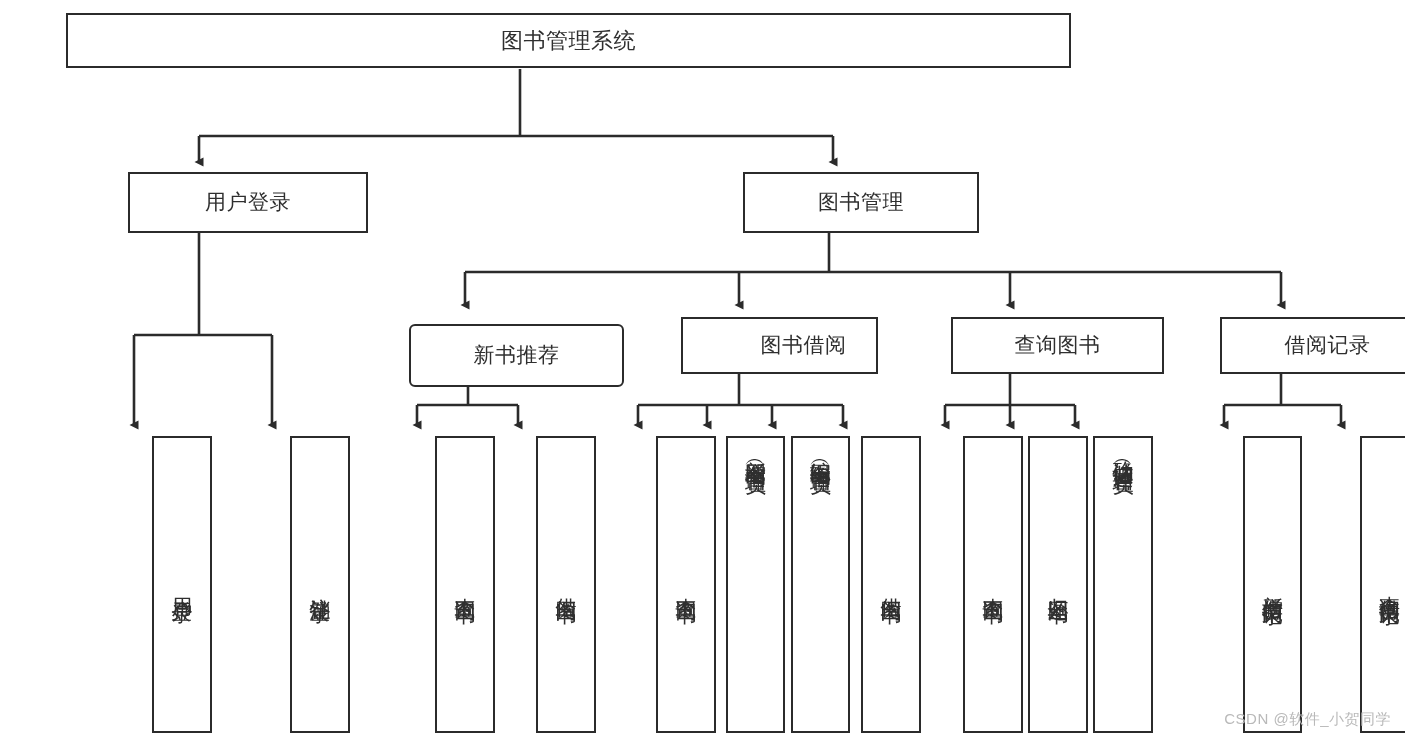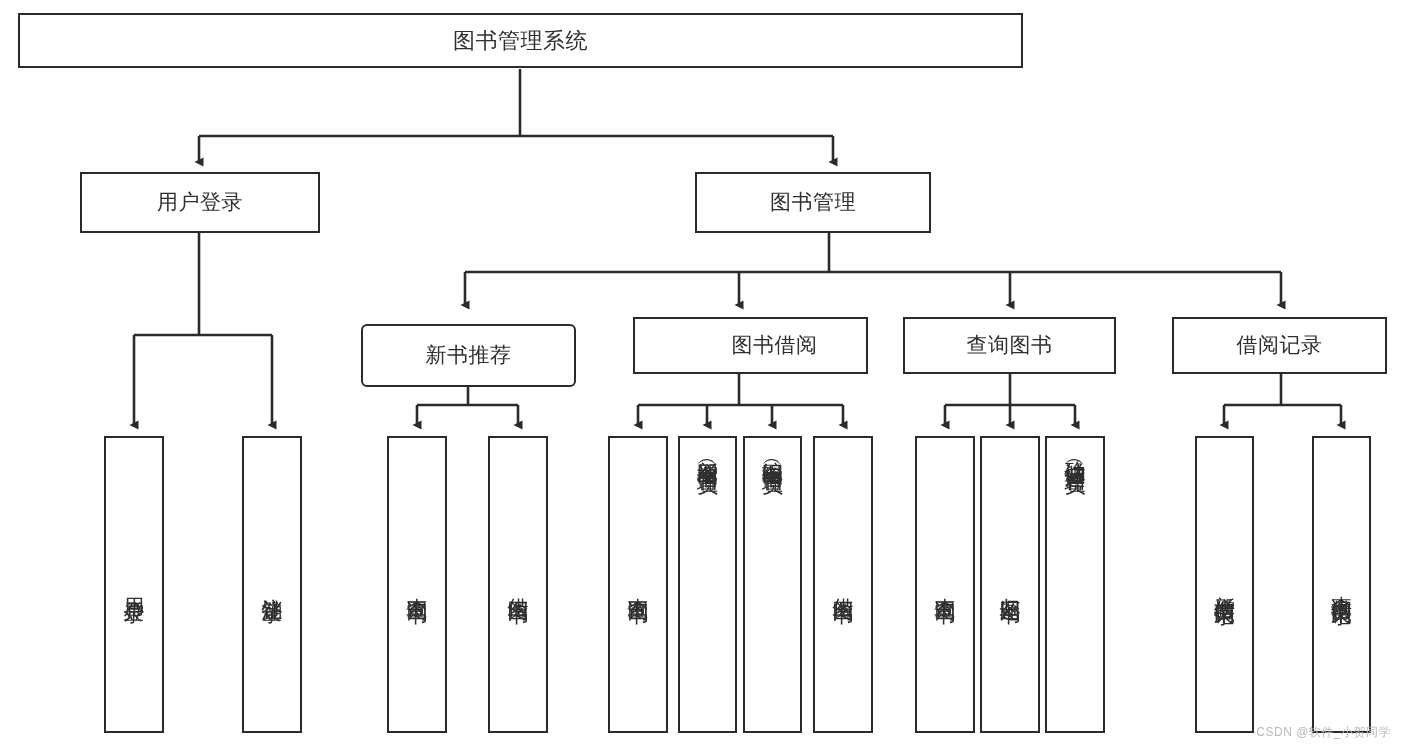--- a/index.html
+++ b/index.html
@@ -28,20 +28,21 @@
   .node {
     position: absolute;
     box-sizing: border-box;
     background: #ffffff;
     border: 2px solid #2b2b2b;
     color: #2f2f2f;
     display: flex;
     align-items: center;
     justify-content: center;
     z-index: 2;
+    margin-left: 48px;
   }
   .node-label {
     display: block;
     text-align: center;
     line-height: 1.18;
     letter-spacing: 0.5px;
     white-space: nowrap;
   }
   
   .node.horiz .node-label {
@@ -64,22 +65,22 @@
     letter-spacing: 2px;
     white-space: nowrap;
   }
   .node.vert.centered {
     align-items: center;
     padding-top: 0;
   }
   #watermark {
     position: absolute;
     right: 14px;
-    bottom: 6px;
-    font-size: 12px;
+    bottom: 18px;
+    font-size: 15px;
     color: #b9b9b9;
     letter-spacing: 0.5px;
     white-space: nowrap;
     z-index: 5;
     pointer-events: none;
   }
 </style>
 </head>
 <body>
 
@@ -142,21 +143,21 @@
   <div class="node horiz" style="left:80px; top:172px; width:240px; height:61px;">
     <span class="node-label">用户登录</span>
   </div>
   <div class="node horiz" style="left:695px; top:172px; width:236px; height:61px;">
     <span class="node-label">图书管理</span>
   </div>
 
   <div class="node horiz" style="left:361px; top:324px; width:215px; height:63px;border-radius:6px;">
     <span class="node-label">新书推荐</span>
   </div>
-  <div class="node horiz" style="left:633px; top:317px; width:235px; height:57px;padding-left:48px;">
+  <div class="node horiz" style="left:633px; top:317px; width:197px; height:57px;padding-left:48px;">
     <span class="node-label">图书借阅</span>
   </div>
   <div class="node horiz" style="left:903px; top:317px; width:213px; height:57px;">
     <span class="node-label">查询图书</span>
   </div>
   <div class="node horiz" style="left:1172px; top:317px; width:215px; height:57px;">
     <span class="node-label">借阅记录</span>
   </div>
 
   <div class="node vert centered" style="left:104px; top:436px; width:60px; height:297px;">

